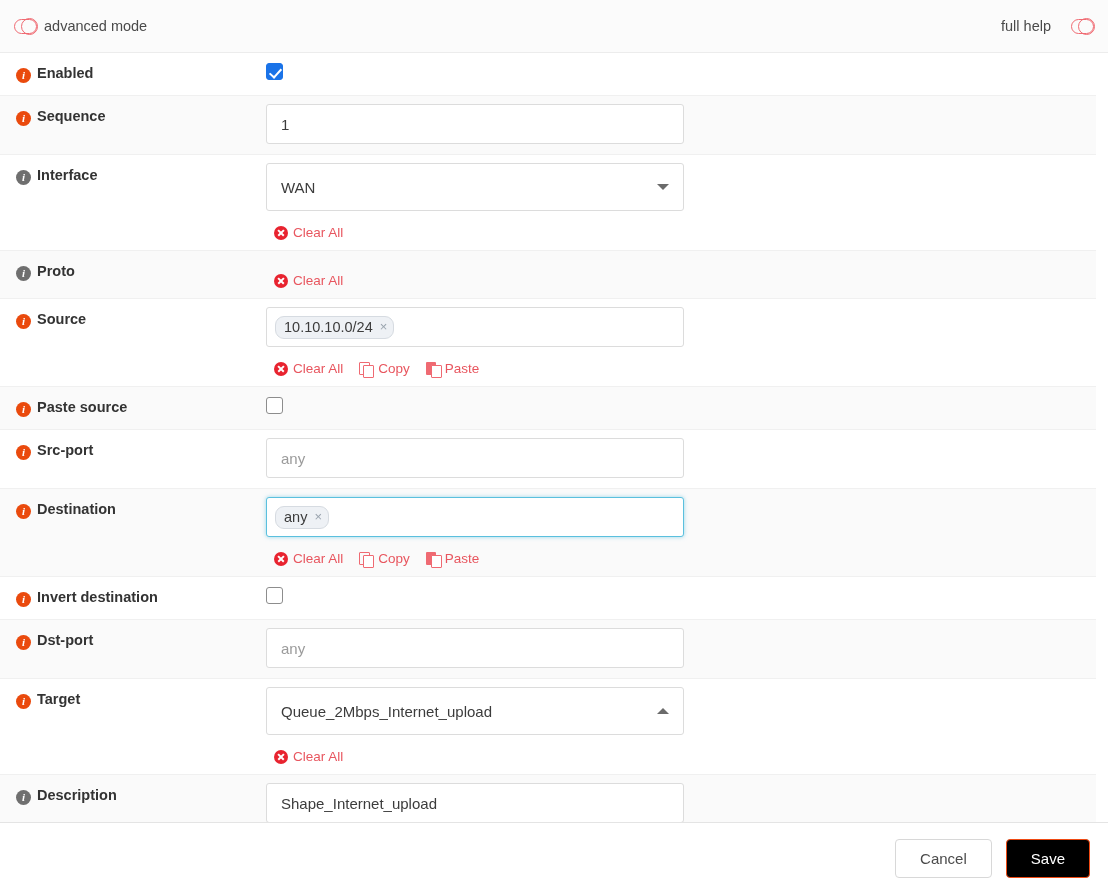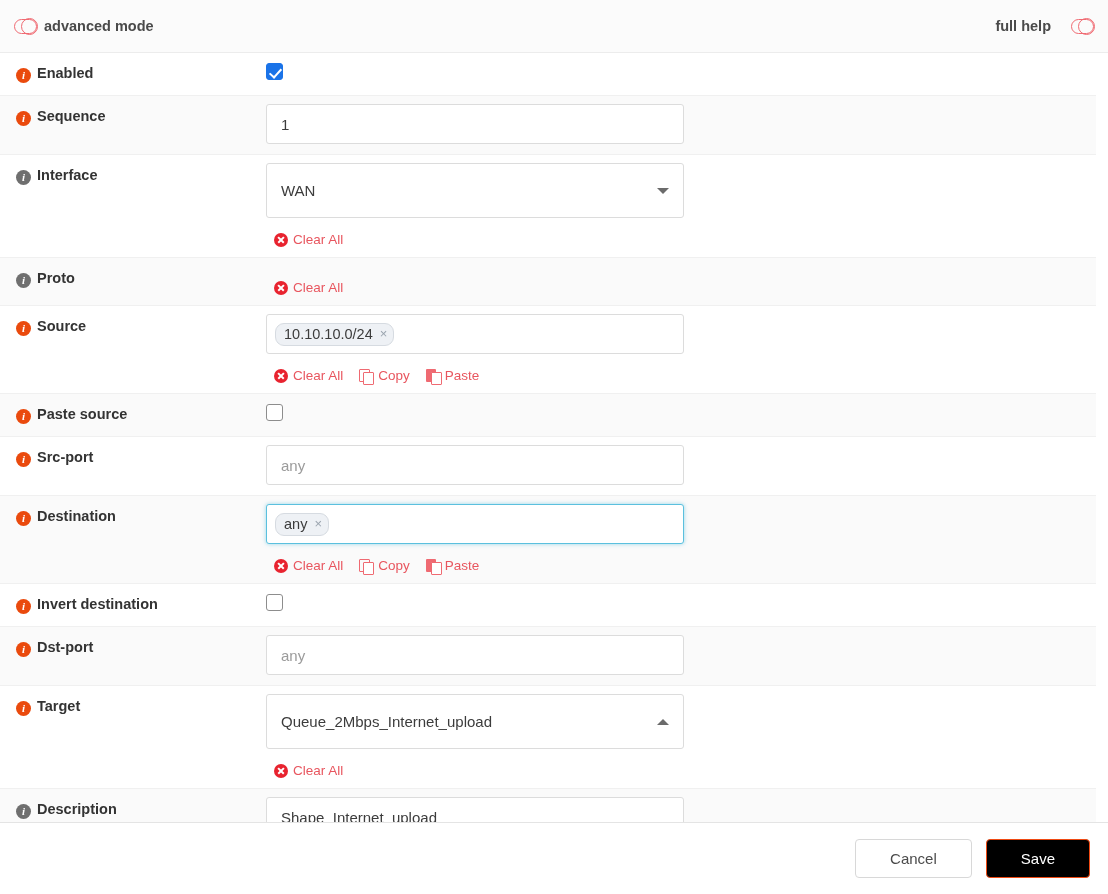--- a/index.html
+++ b/index.html
@@ -14,21 +14,20 @@
 
   
   .topbar {
     height: 53px;
     display: flex; align-items: center;
     padding: 0 14px 0 14px;
     background: #fbfbfb;
     border-bottom: 1px solid #ececec;
     font-size: 14.5px;
     color: #4a4a4a;
-    font-weight: bold;
   }
   .topbar .left { display: flex; align-items: center; gap: 7px; }
   .topbar .right { margin-left: auto; display: flex; align-items: flex-end; gap: 20px; }
 
   .toggle-icon {
     width: 23px; height: 15px;
     border: 1.6px solid #f06a72;
     border-radius: 8px;
     position: relative;
     display: inline-block;
@@ -98,21 +97,21 @@
     display: flex;
     align-items: center;
     padding: 0 14px;
     font-size: 15px;
     color: #3c3c3c;
   }
   .inp.placeholder { color: #9b9b9b; }
 
   .select {
     width: 418px;
-    height: 55px;
+    height: 48px;
     border: 1px solid #dcdcdc;
     border-radius: 3px;
     background: #fff;
     display: flex;
     align-items: center;
     padding: 0 14px;
     font-size: 15px;
     color: #3c3c3c;
     position: relative;
   }
@@ -282,21 +281,21 @@
   }
   .btn {
     height: 39px;
     min-width: 80px;
     border-radius: 4px;
     font-size: 15px;
     display: inline-flex;
     align-items: center;
     justify-content: center;
     cursor: pointer;
-    padding: 0 34px;
+    padding: 0 24px;
   }
   .btn-cancel {
     background: #fff;
     border: 1px solid #d8d8d8;
     color: #4b4b4b;
   }
   .btn-save {
     background: #000000;
     border: 1px solid #ef4a13;
     color: #fff;

